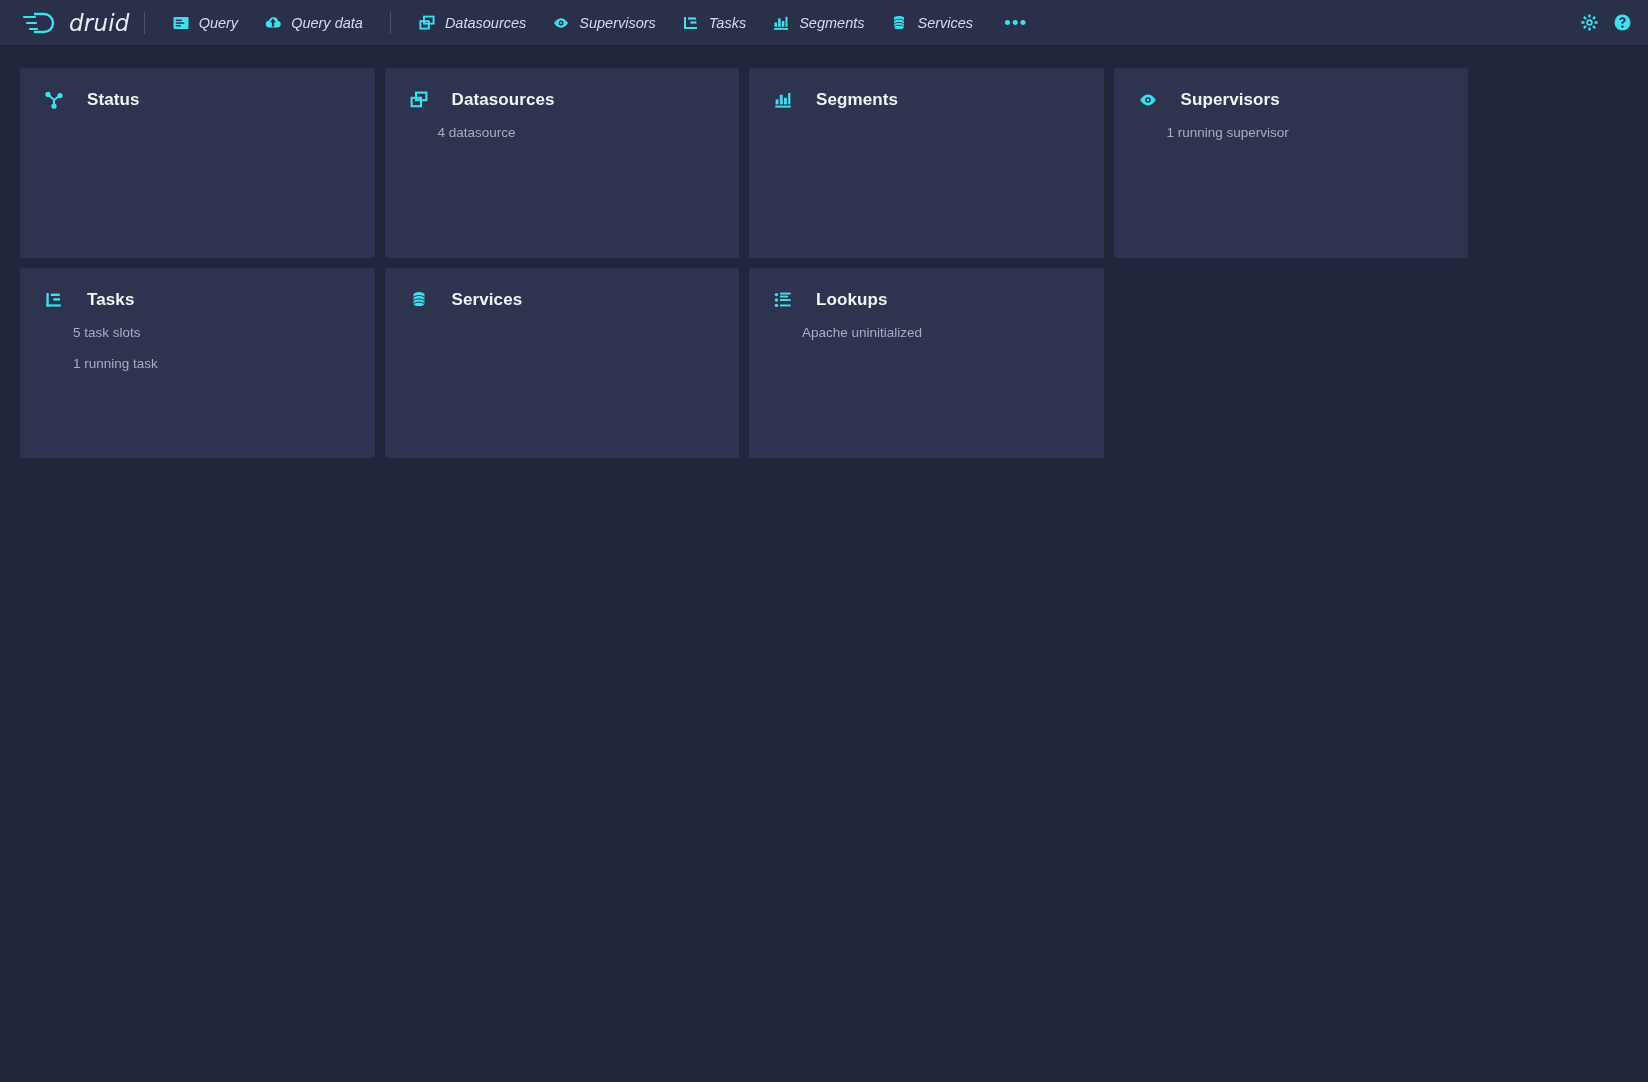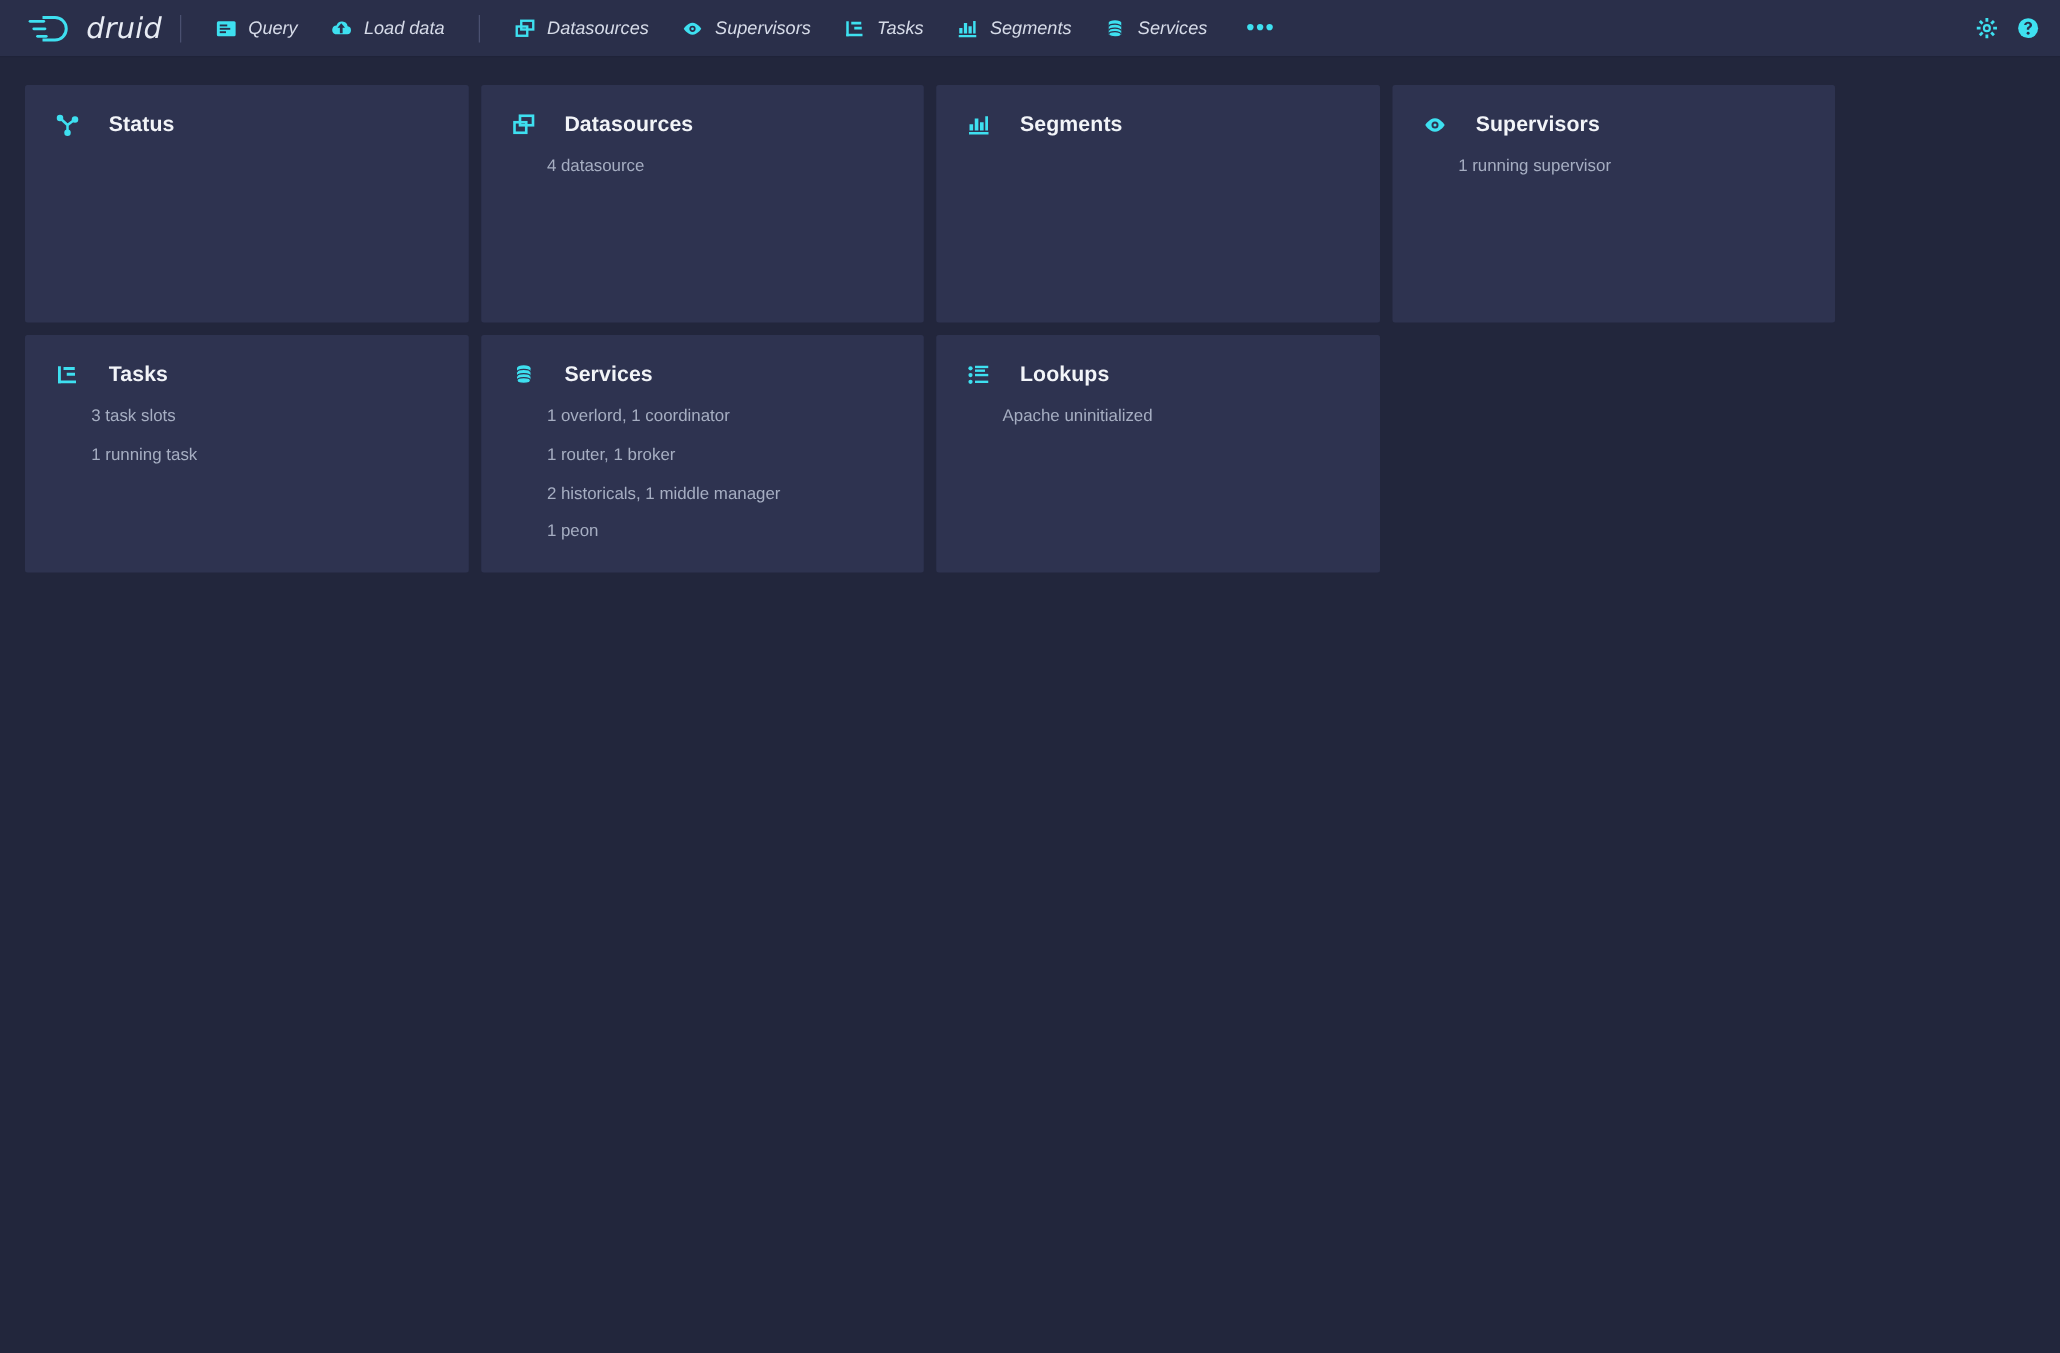--- a/index.html
+++ b/index.html
@@ -123,21 +123,21 @@
     </div>
 
     <div class="nav-item">
       <span>
         <svg class="nav-ico" viewBox="0 0 18 18">
           <path d="M4.2 13.4h9.6a3.2 3.2 0 0 0 .3-6.35A4.6 4.6 0 0 0 5.2 6.4a3.6 3.6 0 0 0-1 7z" fill="#3ee0f0"></path>
           <path d="M9 4.6 L12 8.2 H6 Z" fill="#2a2f4a"></path>
           <rect x="7.9" y="7.6" width="2.2" height="5" fill="#2a2f4a"></rect>
         </svg>
       </span>
-      <span>Load data</span>
+      <span>Query data</span>
     </div>
 
     <div class="nav-sep"></div>
 
     <div class="nav-item">
       <span>
         <svg class="nav-ico" viewBox="0 0 18 18">
           <rect x="6" y="2.6" width="9.6" height="7" fill="none" stroke="#3ee0f0" stroke-width="1.9"></rect>
           <rect x="2.4" y="7.2" width="8.4" height="7.4" fill="none" stroke="#3ee0f0" stroke-width="1.9"></rect>
         </svg>
@@ -287,46 +287,40 @@
           <svg class="card-ico" viewBox="0 0 20 20">
             <rect x="2.4" y="3" width="2.3" height="13.6" fill="#3ee0f0"></rect>
             <rect x="2.4" y="14.4" width="14.4" height="2.2" fill="#3ee0f0"></rect>
             <rect x="6.8" y="3.6" width="9" height="2.4" fill="#3ee0f0"></rect>
             <rect x="9.4" y="8.2" width="6.6" height="2.4" fill="#3ee0f0"></rect>
           </svg>
         </span>
         <span class="card-title">Tasks</span>
       </div>
       <div class="card-body">
-        <div class="card-line">3 task slots</div>
+        <div class="card-line">5 task slots</div>
         <div class="card-line">1 running task</div>
       </div>
     </div>
 
     <div class="card">
       <div class="card-head">
         <span>
           <svg class="card-ico" viewBox="0 0 20 20">
             <ellipse cx="10" cy="4.4" rx="5.4" ry="2.3" fill="#3ee0f0"></ellipse>
             <rect x="4.6" y="4.4" width="10.8" height="3.4" fill="#3ee0f0"></rect>
             <ellipse cx="10" cy="7.8" rx="5.4" ry="2.3" fill="#3ee0f0" stroke="#2e3350" stroke-width="1"></ellipse>
             <rect x="4.6" y="7.8" width="10.8" height="3.4" fill="#3ee0f0"></rect>
             <ellipse cx="10" cy="11.2" rx="5.4" ry="2.3" fill="#3ee0f0" stroke="#2e3350" stroke-width="1"></ellipse>
             <rect x="4.6" y="11.2" width="10.8" height="3.2" fill="#3ee0f0"></rect>
             <ellipse cx="10" cy="14.4" rx="5.4" ry="2.3" fill="#3ee0f0" stroke="#2e3350" stroke-width="1"></ellipse>
           </svg>
         </span>
         <span class="card-title">Services</span>
       </div>
-      <div class="card-body">
-        <div class="card-line">1 overlord, 1 coordinator</div>
-        <div class="card-line">1 router, 1 broker</div>
-        <div class="card-line">2 historicals, 1 middle manager</div>
-        <div class="card-line">1 peon</div>
-      </div>
     </div>
 
     <div class="card">
       <div class="card-head">
         <span>
           <svg class="card-ico" viewBox="0 0 20 20">
             <circle cx="3.4" cy="4.6" r="1.7" fill="#3ee0f0"></circle>
             <circle cx="3.4" cy="10" r="1.7" fill="#3ee0f0"></circle>
             <circle cx="3.4" cy="15.4" r="1.7" fill="#3ee0f0"></circle>
             <rect x="7" y="2.6" width="10.6" height="1.9" fill="#3ee0f0"></rect>

